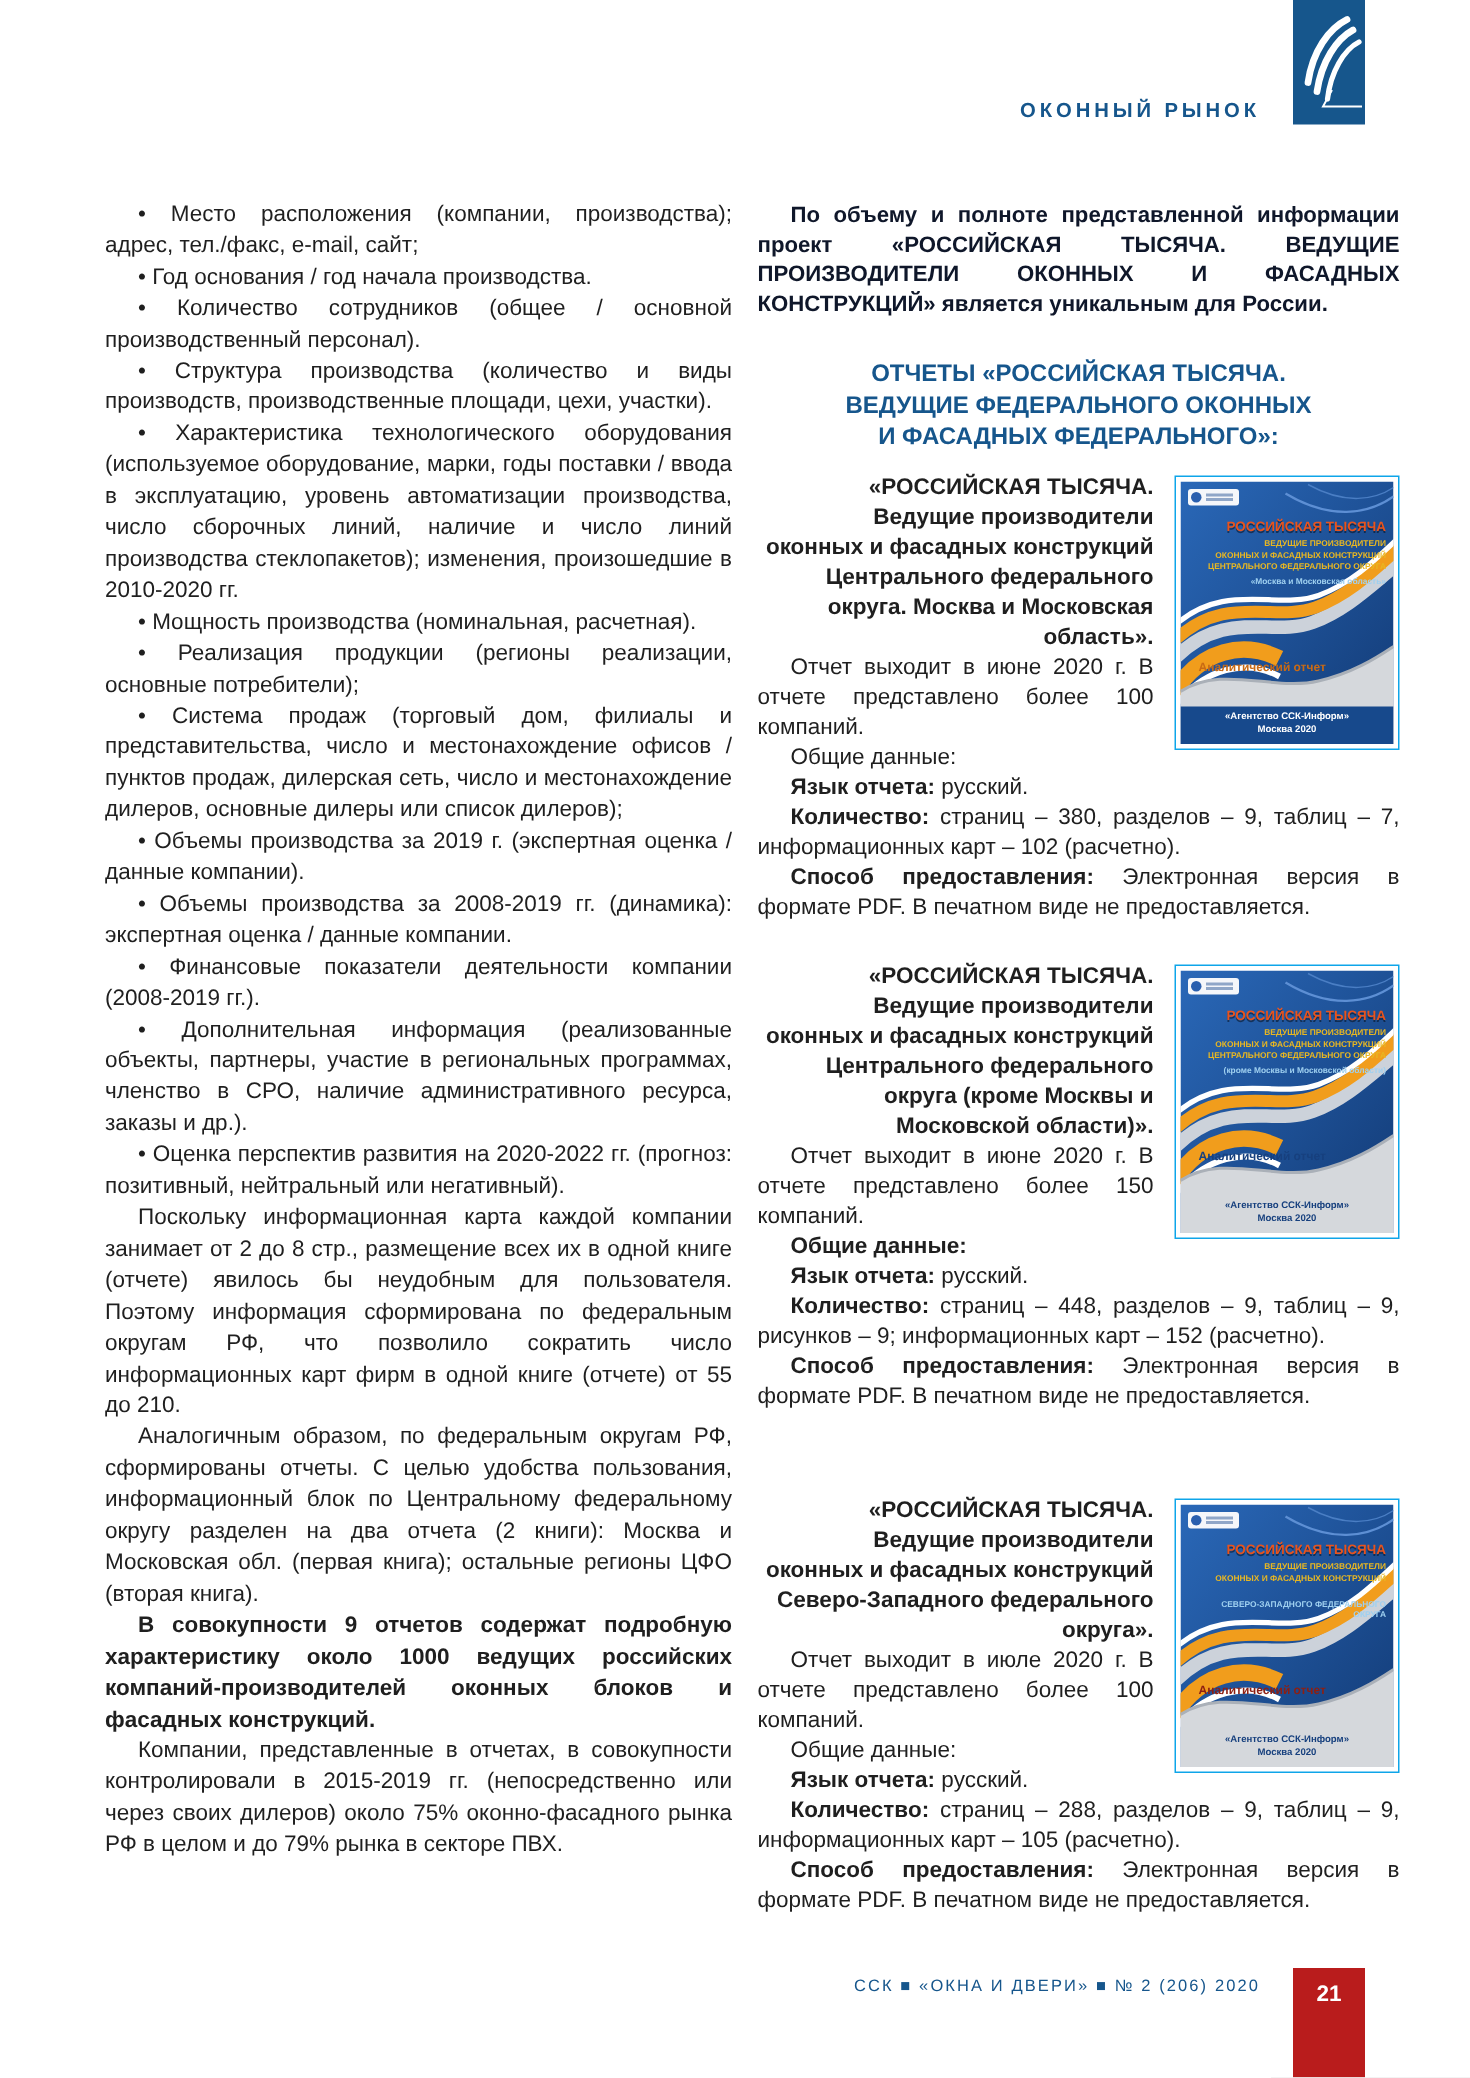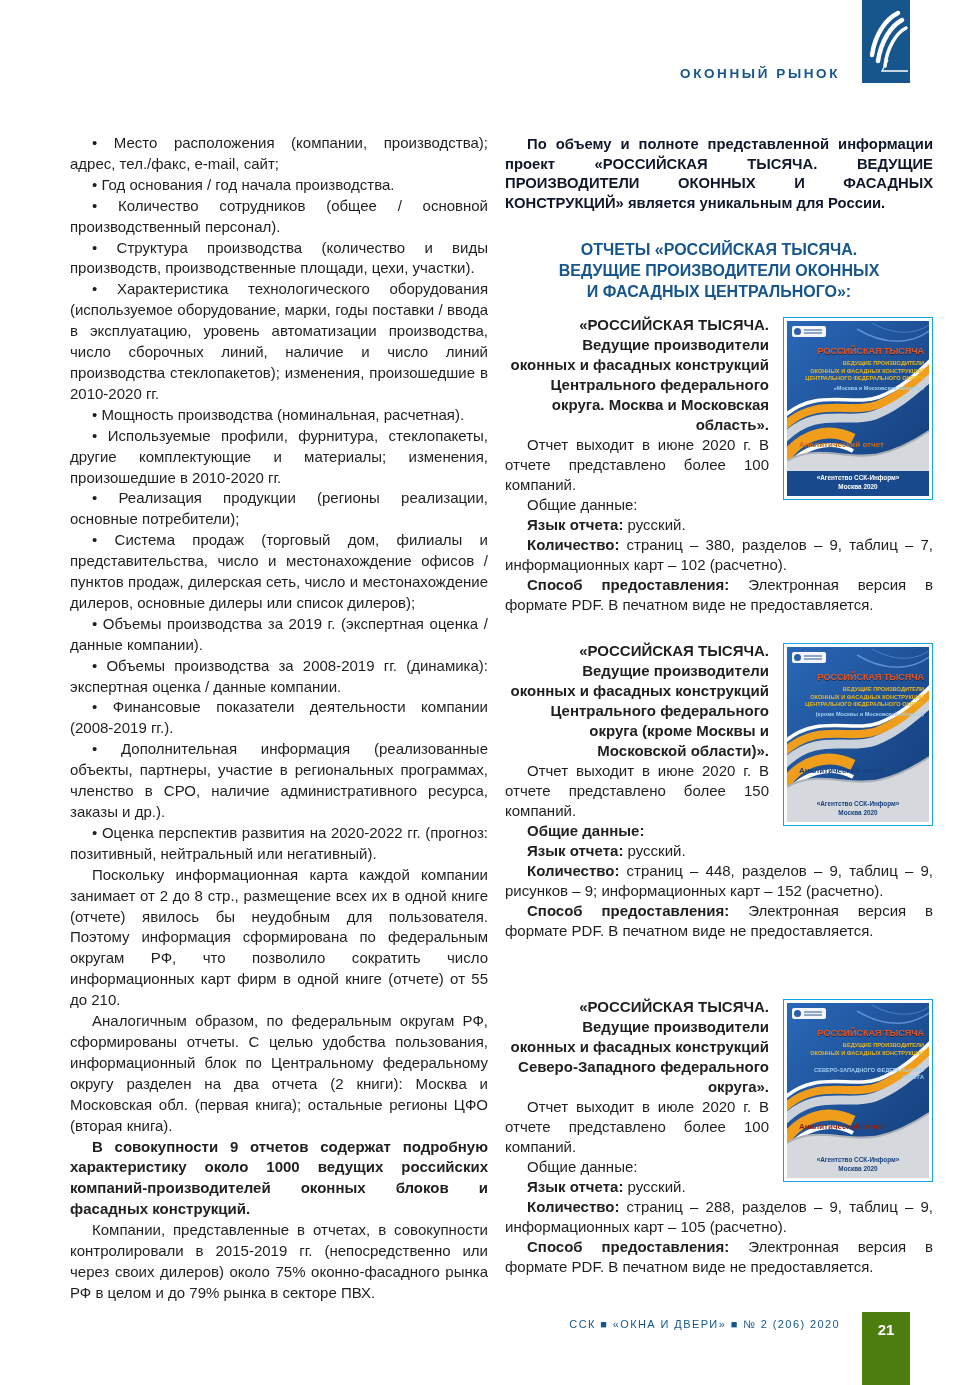--- a/index.html
+++ b/index.html
@@ -54,21 +54,21 @@
               font-size:6.4px;line-height:8.5px;}
   .r1 .cover-type{color:#c96a14;}
   .r2 .cover-type{color:#17407e;}
   .r3 .cover-type{color:#8e1f12;}
   .r1 .cover-pub{color:#ffffff;}
   .r2 .cover-pub,.r3 .cover-pub{color:#17407e;}
 
   
   .footer-line{position:absolute;top:1318px;right:140px;color:#16568C;font-size:11px;
                letter-spacing:1.4px;}
-  .page-num-box{position:absolute;left:862px;top:1312px;width:48px;height:73px;background:#4d7c0f;
+  .page-num-box{position:absolute;left:862px;top:1312px;width:48px;height:73px;background:#b91c1c;
                color:#fff;font-weight:bold;font-size:15px;text-align:center;
                padding-top:9px;box-sizing:border-box;}
 </style>
 </head>
 <body>
 
 <div class="page">
 
   <div class="header-title">ОКОННЫЙ РЫНОК</div>
   <div class="logo-box">
@@ -80,42 +80,41 @@
     </svg>
   </div>
 
   <div class="left-col">
       <p>• Место расположения (компании, производства); адрес, тел./факс, e-mail, сайт;</p>
       <p>• Год основания / год начала производства.</p>
       <p>• Количество сотрудников (общее / основной производственный персонал).</p>
       <p>• Структура производства (количество и виды производств, производственные площади, цехи, участки).</p>
       <p>• Характеристика технологического оборудования (используемое оборудование, марки, годы поставки / ввода в эксплуатацию, уровень автоматизации производства, число сборочных линий, наличие и число линий производства стеклопакетов); изменения, произошедшие в 2010-2020 гг.</p>
       <p>• Мощность производства (номинальная, расчетная).</p>
-      <p>• Используемые профили, фурнитура, стеклопакеты, другие комплектующие и материалы; изменения, произошедшие в 2010-2020 гг.</p>
       <p>• Реализация продукции (регионы реализации, основные потребители);</p>
       <p>• Система продаж (торговый дом, филиалы и представительства, число и местонахождение офисов / пунктов продаж, дилерская сеть, число и местонахождение дилеров, основные дилеры или список дилеров);</p>
       <p>• Объемы производства за 2019 г. (экспертная оценка / данные компании).</p>
       <p>• Объемы производства за 2008-2019 гг. (динамика): экспертная оценка / данные компании.</p>
       <p>• Финансовые показатели деятельности компании (2008-2019 гг.).</p>
       <p>• Дополнительная информация (реализованные объекты, партнеры, участие в региональных программах, членство в СРО, наличие административного ресурса, заказы и др.).</p>
       <p>• Оценка перспектив развития на 2020-2022 гг. (прогноз: позитивный, нейтральный или негативный).</p>
       <p>Поскольку информационная карта каждой компании занимает от 2 до 8 стр., размещение всех их в одной книге (отчете) явилось бы неудобным для пользователя. Поэтому информация сформирована по федеральным округам РФ, что позволило сократить число информационных карт фирм в одной книге (отчете) от 55 до 210.</p>
       <p>Аналогичным образом, по федеральным округам РФ, сформированы отчеты. С целью удобства пользования, информационный блок по Центральному федеральному округу разделен на два отчета (2 книги): Москва и Московская обл. (первая книга); остальные регионы ЦФО (вторая книга).</p>
       <p class="bold">В совокупности 9 отчетов содержат подробную характеристику около 1000 ведущих российских компаний-производителей оконных блоков и фасадных конструкций.</p>
       <p>Компании, представленные в отчетах, в совокупности контролировали в 2015-2019 гг. (непосредственно или через своих дилеров) около 75% оконно-фасадного рынка РФ в целом и до 79% рынка в секторе ПВХ.</p>
     </div>
 
   <div class="right-col">
 
     <p class="intro">По объему и полноте представленной информации проект «РОССИЙСКАЯ ТЫСЯЧА. ВЕДУЩИЕ ПРОИЗВОДИТЕЛИ ОКОННЫХ И ФАСАДНЫХ КОНСТРУКЦИЙ» является уникальным для России.</p>
 
     <div class="section-heading">
       <div>ОТЧЕТЫ «РОССИЙСКАЯ ТЫСЯЧА.</div>
-      <div>ВЕДУЩИЕ ПРОИЗВОДИТЕЛИ ОКОННЫХ</div>
-      <div>И ФАСАДНЫХ ЦЕНТРАЛЬНОГО»:</div>
+      <div>ВЕДУЩИЕ ФЕДЕРАЛЬНОГО ОКОННЫХ</div>
+      <div>И ФАСАДНЫХ ФЕДЕРАЛЬНОГО»:</div>
     </div>
 
     <section class="report r1">
       <div class="book-cover">
         <svg class="cover-art" width="142" height="175" viewBox="0 0 142 175">
           <defs>
               <linearGradient id="bg1" x1="0" y1="0" x2="1" y2="1">
             <stop offset="0" stop-color="#2a68b8"></stop>
                 <stop offset="1" stop-color="#123a75"></stop>
               </linearGradient>

